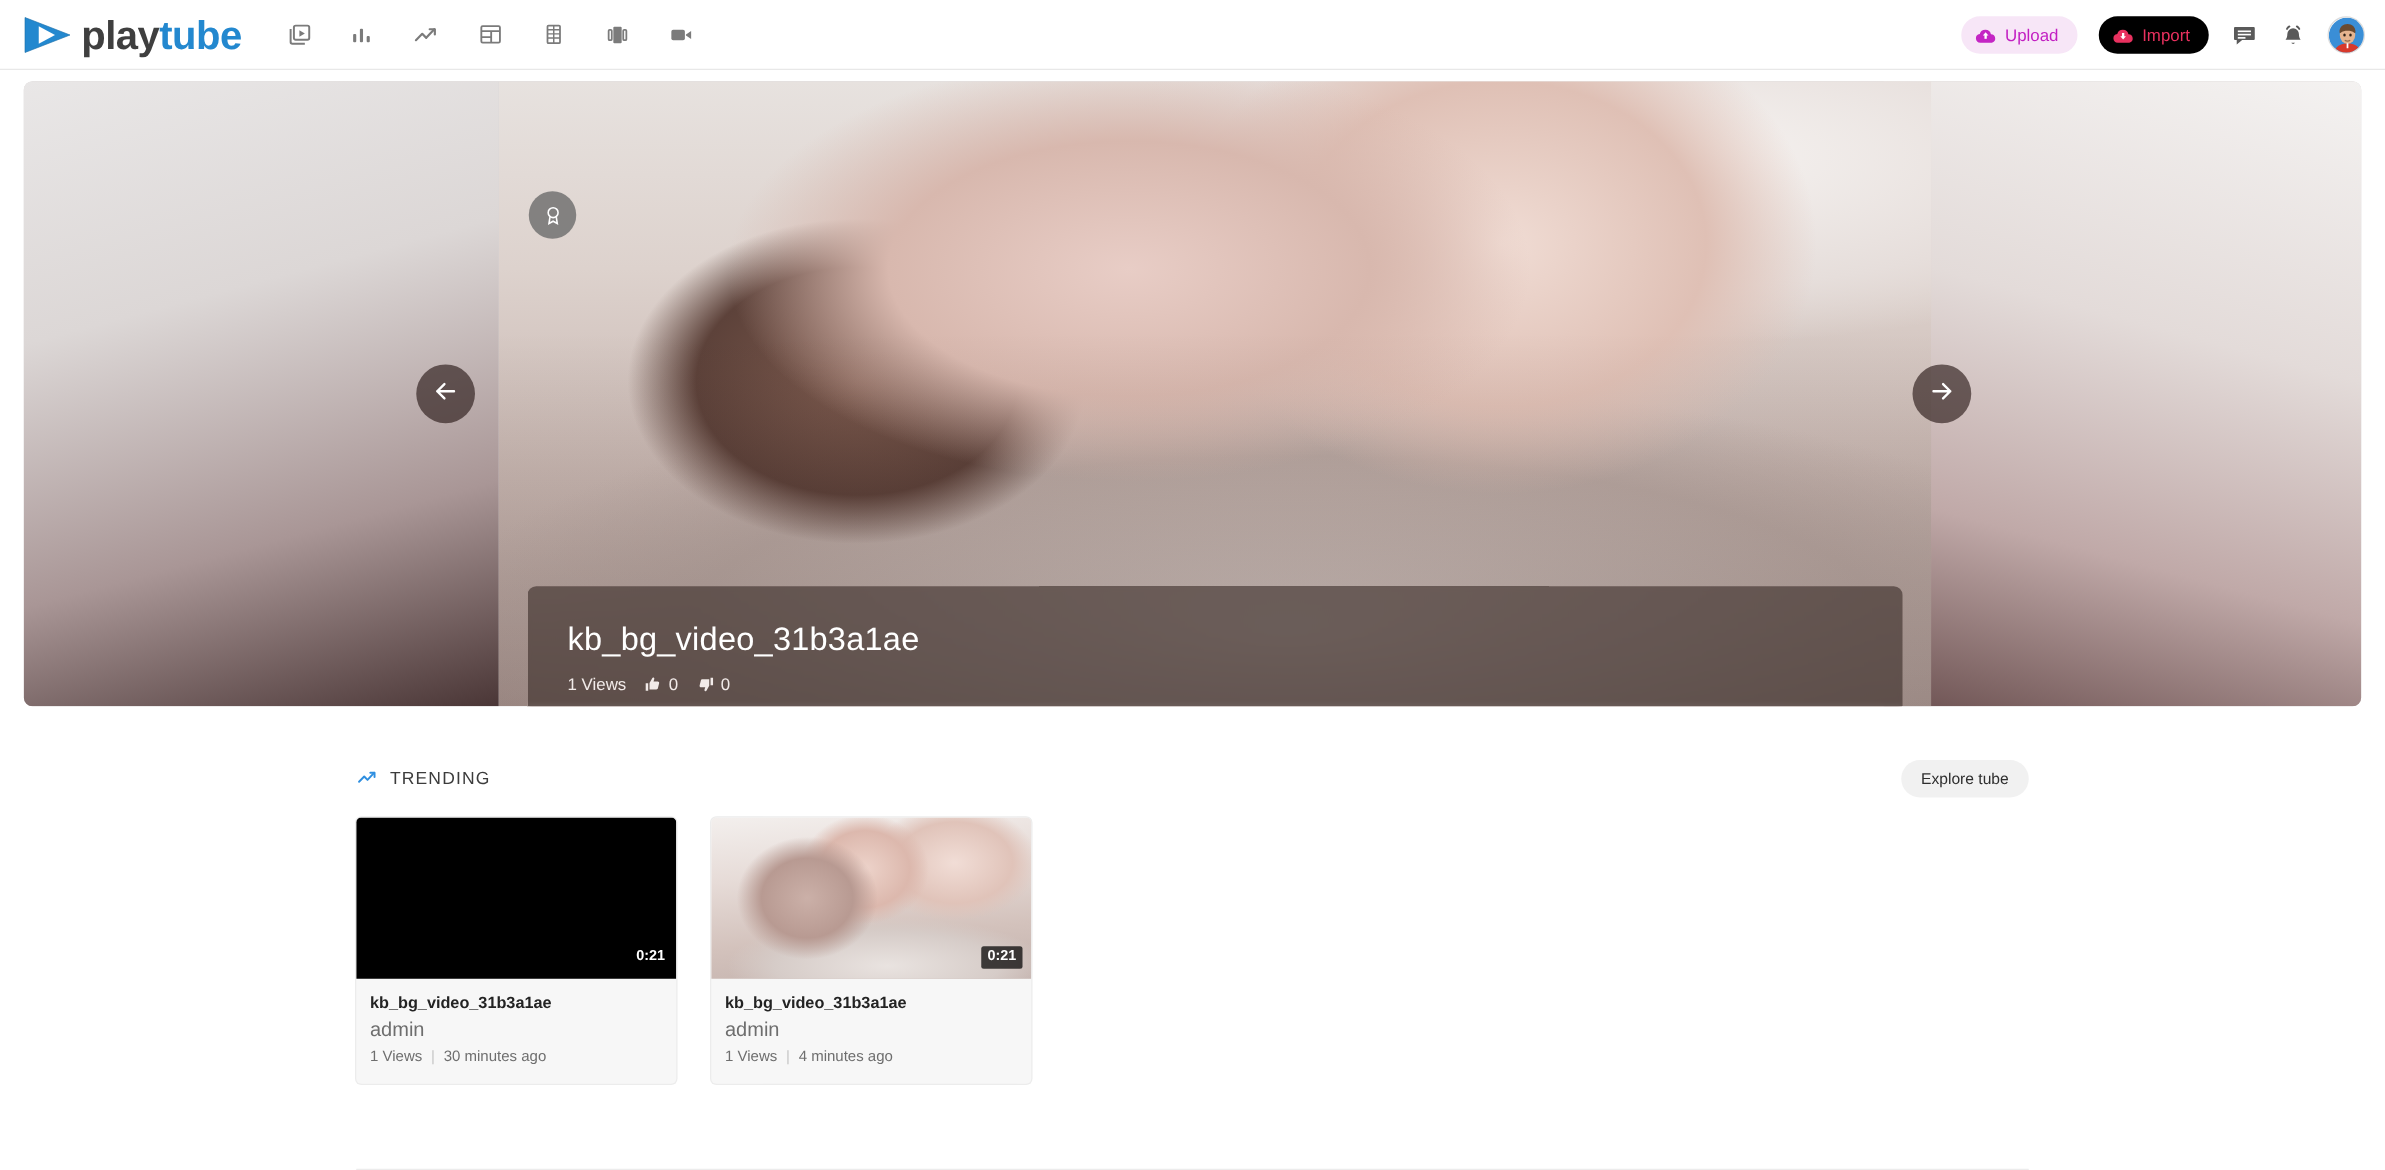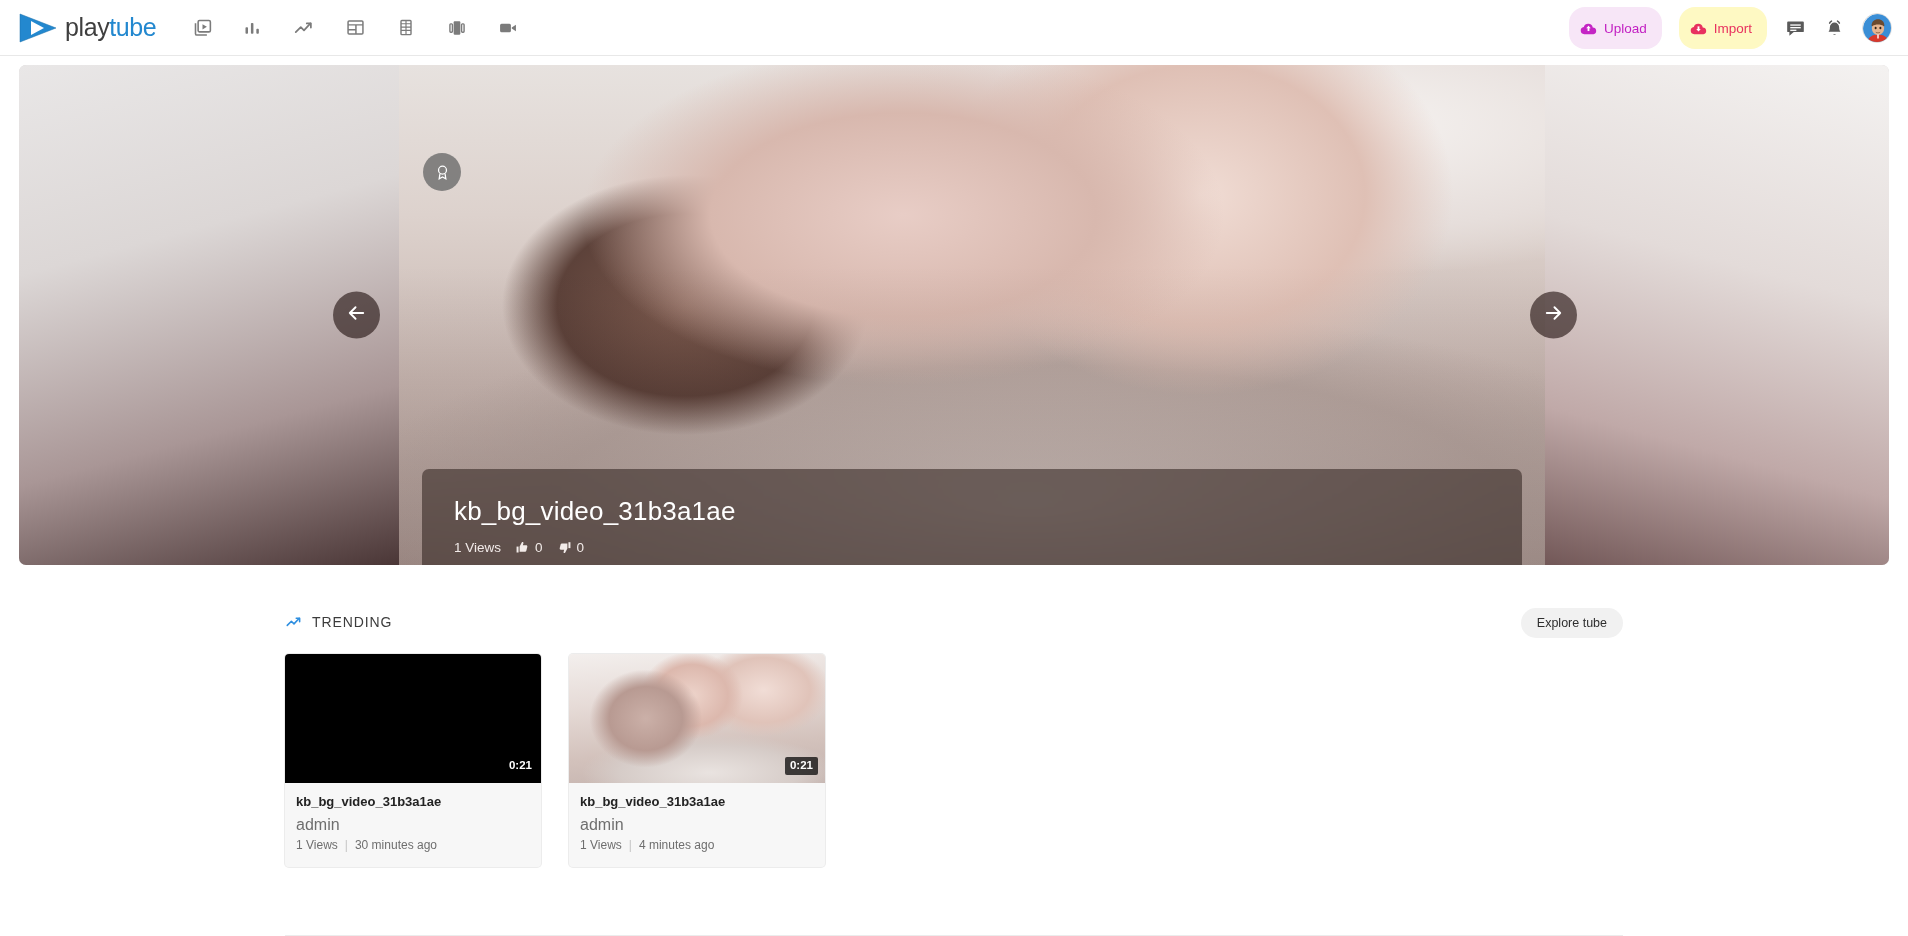--- a/index.html
+++ b/index.html
@@ -18,21 +18,21 @@
     border-bottom: 1px solid #e8e8e8;
     position: relative;
     z-index: 30;
   }
   .logo-wrap {
     display: flex; align-items: center;
     margin-left: 18px; margin-right: 34px;
     height: 40px;
   }
   .logo-mark { width: 40px; height: 34px; margin-right: 7px; }
-  .logo-text { font-size: 25px; font-weight: 400; letter-spacing: -0.4px; line-height: 1; }
+  .logo-text { font-size: 32px; font-weight: 700; letter-spacing: -0.4px; line-height: 1; }
   .logo-text .a { color: #3f3f3f; }
   .logo-text .b { color: #2388cf; }
 
   .nav-icons { display: flex; align-items: center; gap: 27px; }
   .nav-ico {
     width: 24px; height: 24px;
     display: flex; align-items: center; justify-content: center;
     color: #7b7b7b; cursor: pointer;
   }
   .nav-ico svg { display: block; }
@@ -54,27 +54,27 @@
     position: absolute; left: 15px; top: 9px;
     width: 16px; height: 16px; color: #6f6f6f;
   }
 
   .header-right {
     position: absolute; right: 16px; top: 0;
     height: 56px; display: flex; align-items: center; gap: 17px;
   }
   .pill {
     display: flex; align-items: center; gap: 7px;
-    height: 42px; padding: 0 15px 0 11px;
+    height: 30px; padding: 0 15px 0 11px;
     border-radius: 16px; font-size: 13.5px; font-weight: 500;
     cursor: pointer; white-space: nowrap;
   }
   .pill-upload { background: #f7e6f7; color: #c21fc2; }
   .pill-upload .cl { color: #c425c4; }
-  .pill-import { background: #fef9c3; color: #e8315f; }
+  .pill-import { background: #000000; color: #e8315f; }
   .pill-import .cl { color: #e8315f; }
   .pill svg { display: block; }
   .hdr-ico {
     width: 22px; height: 22px; color: #5a5a5a; cursor: pointer;
     display: flex; align-items: center; justify-content: center;
   }
   .avatar {
     width: 30px; height: 30px; border-radius: 50%;
     overflow: hidden; cursor: pointer; flex: none;
     border: 1px solid #dcdcdc;

